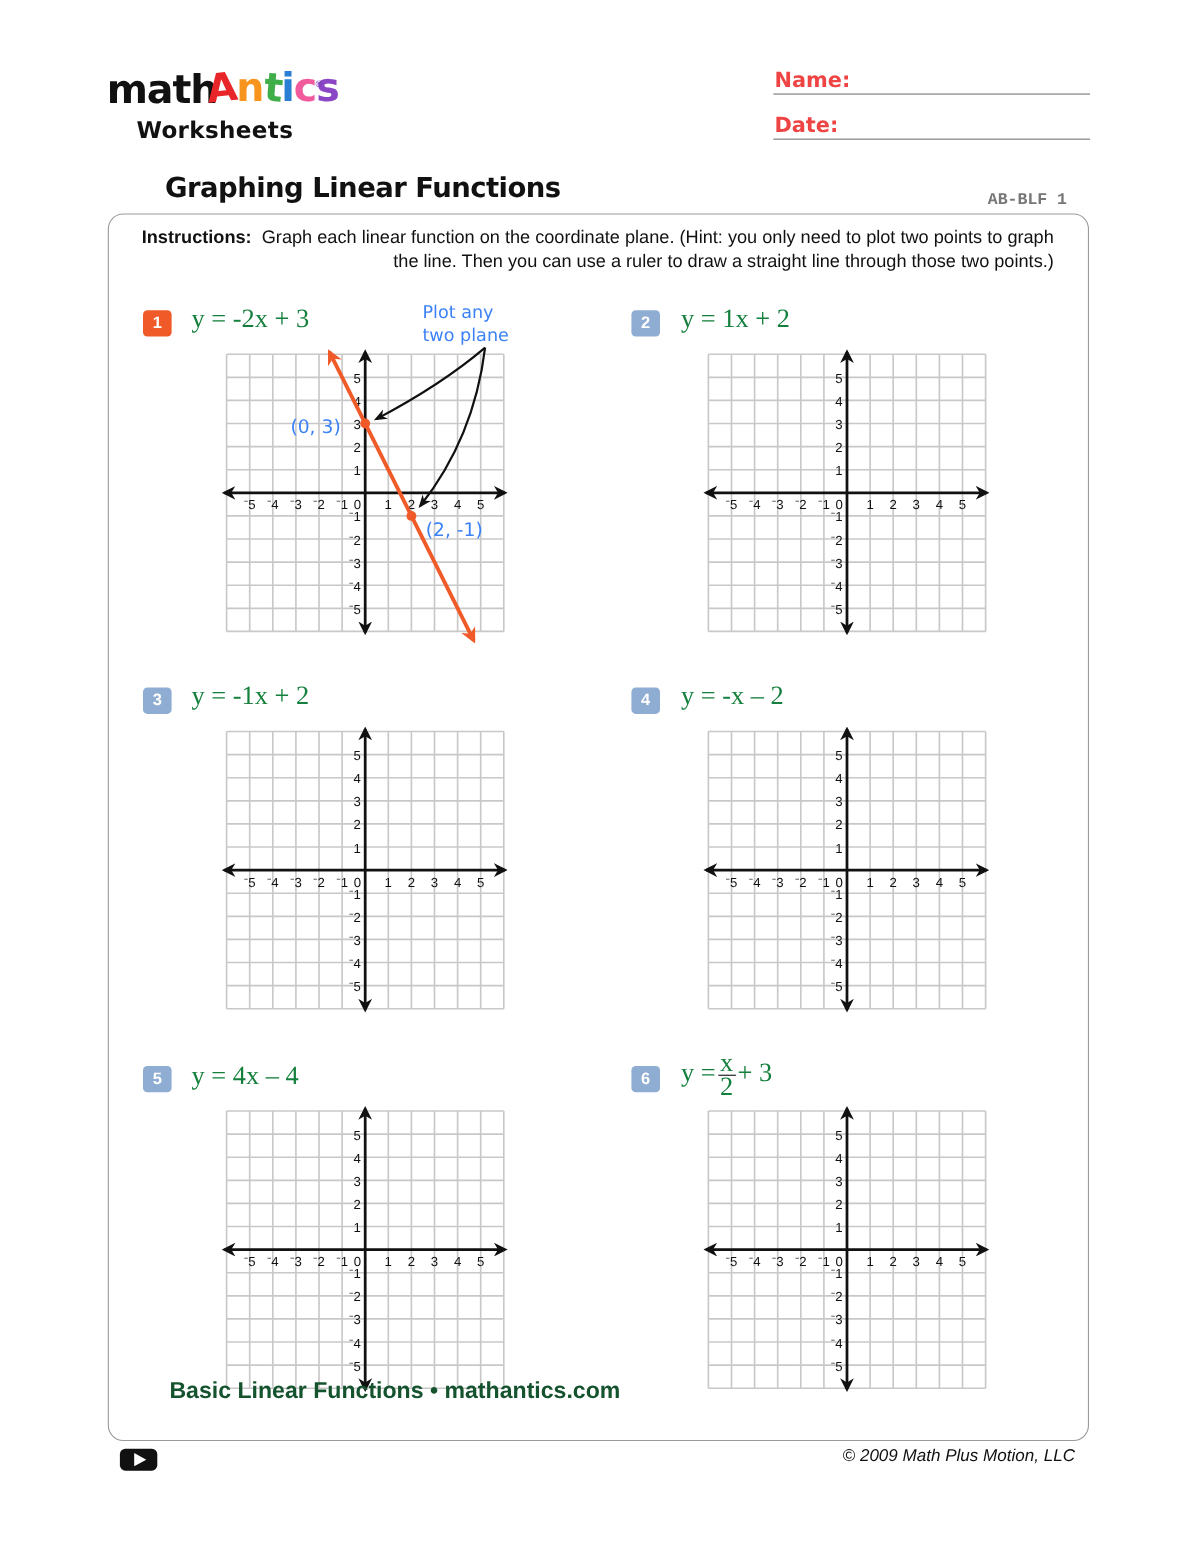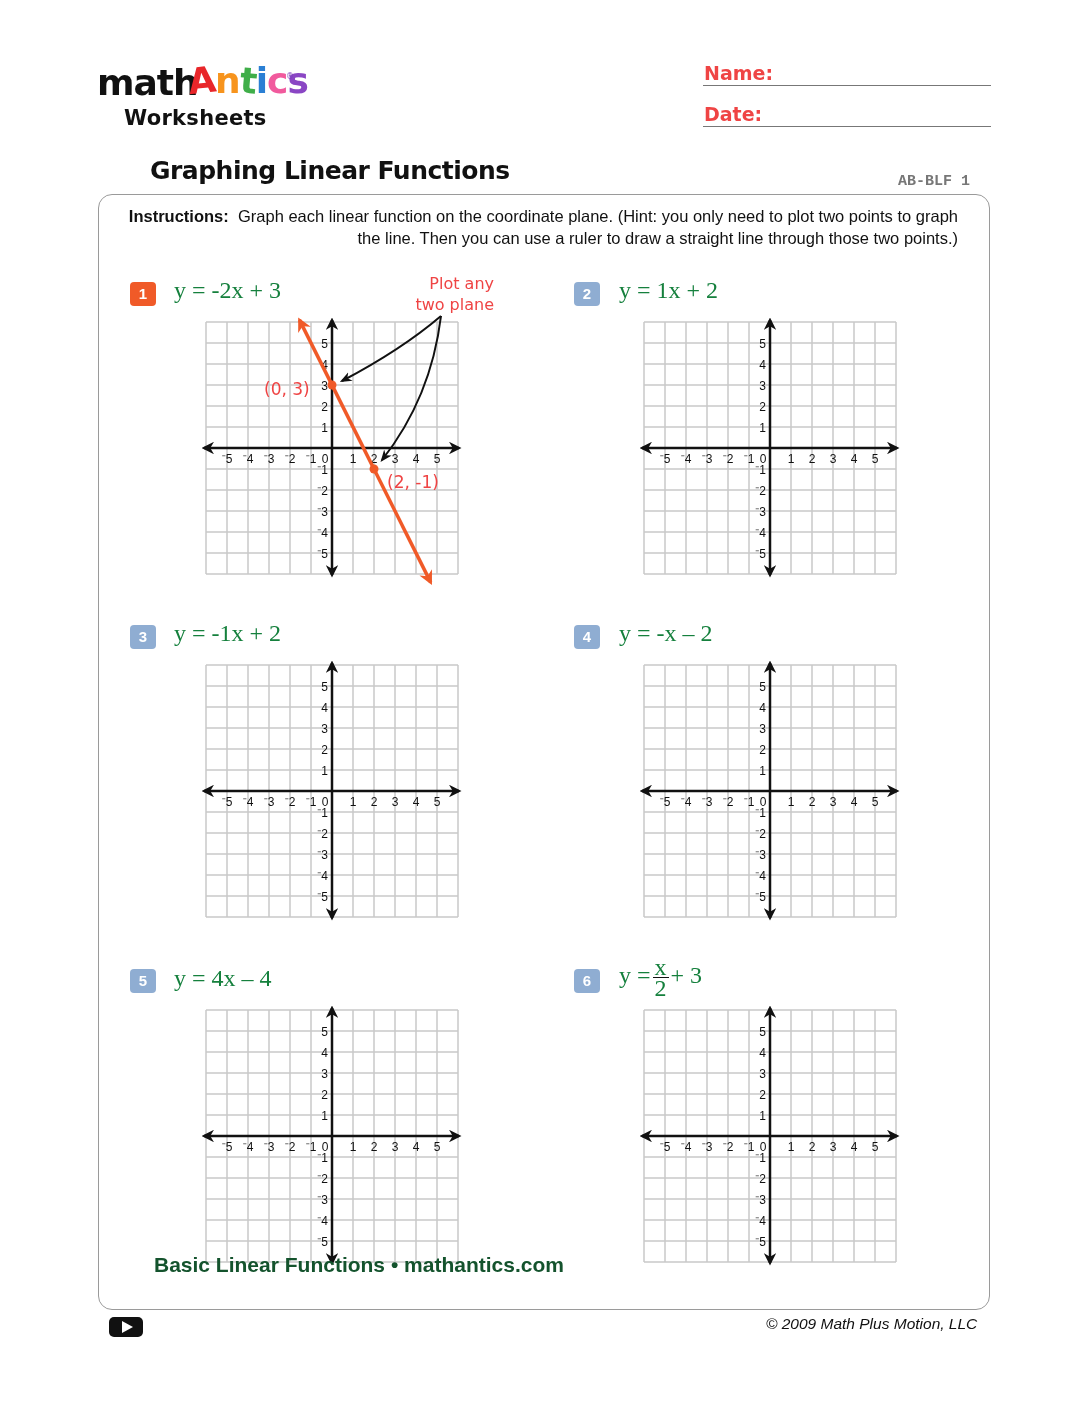--- a/index.html
+++ b/index.html
@@ -22,21 +22,21 @@
   .badge.inactive { background: #8fadd2; }
   .eq { font-family: "Liberation Serif", serif; font-size: 24px; color: #15803d; white-space: nowrap; }
   .frac { display: inline-block; vertical-align: middle; text-align: center; line-height: 20px; margin: 0 2px; }
   .frac .num { display: block; border-bottom: 1.5px solid #111; padding: 0 2px; }
   .frac .den { display: block; }
   svg.graph { position: absolute; overflow: visible; }
   .footer-left { left: 154px; top: 1253px; font-family: "Liberation Sans", sans-serif; font-weight: bold; font-size: 21px; color: #14532d; }
   .footer-right { left: 766px; top: 1315px; font-family: "Liberation Sans", sans-serif; font-style: italic; font-size: 15.5px; color: #111; }
   .play { left: 109px; top: 1317px; width: 34px; height: 20px; background: #111; border-radius: 5px; }
   .play::after { content: ""; position: absolute; left: 13px; top: 4px; border-left: 11px solid #fff; border-top: 6px solid transparent; border-bottom: 6px solid transparent; }
-  .note { font-family: "DejaVu Sans", sans-serif; color: #ef4444; font-size: 16px; text-align: right; line-height: 21px; }
+  .note { font-family: "DejaVu Sans", sans-serif; color: #3b82f6; font-size: 16px; text-align: left; line-height: 21px; }
 </style>
 </head>
 <body>
 
 <div class="abs logo-math">math</div>
 <div class="abs logo-antics">
   <span style="color:#e8262a;transform:rotate(-6deg)">A</span><span style="color:#f7941d">n</span><span style="color:#3fae49;transform:rotate(5deg)">t</span><span style="color:#2a7fd4">i</span><span style="color:#f15a9d">c</span><span style="color:#8a46c4">s</span>
 </div>
 <div class="abs logo-reg">®</div>
 <div class="abs logo-ws">Worksheets</div>

